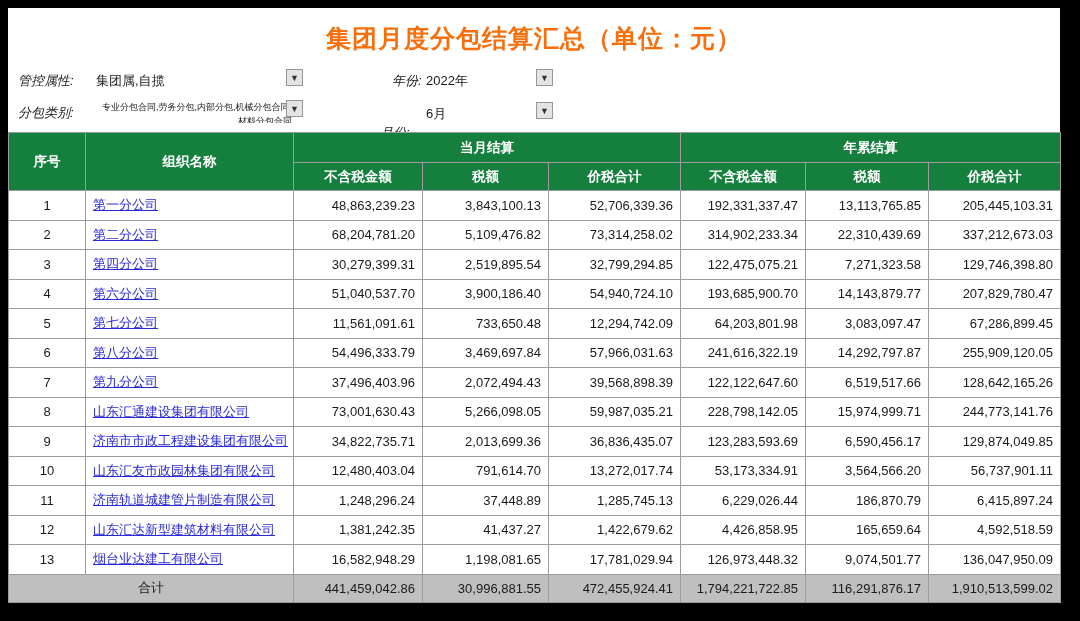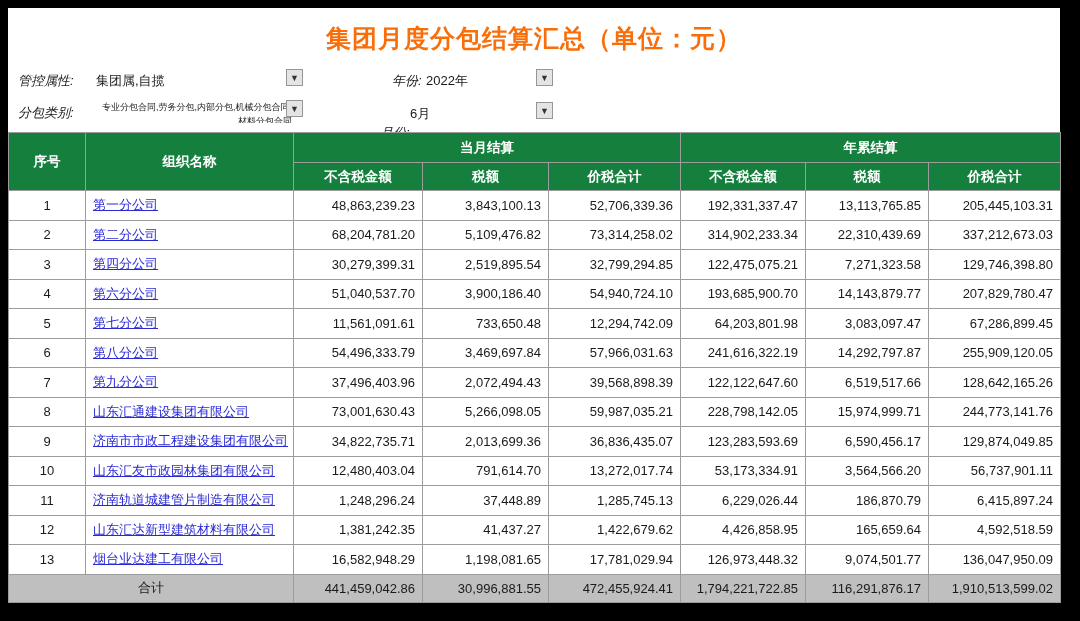--- a/index.html
+++ b/index.html
@@ -79,21 +79,21 @@
   </div>
 
 
   <div class="flabel" style="left:10px;top:96px;">分包类别:</div>
   <div class="fvalue-small" style="left:88px;top:92px;">专业分包合同,劳务分包,内部分包,机械分包合同,材料分包合同</div>
   <div class="dd" style="left:278px;top:92px;">
     <span>▼</span>
   </div>
 
   <div class="flabel" style="left:372px;top:97px;margin-top:19px;">月份:</div>
-  <div class="fvalue" style="left:402px;top:97px;">6月</div>
+  <div class="fvalue" style="left:418px;top:97px;">6月</div>
   <div class="dd" style="left:528px;top:94px;">
     <span>▼</span>
   </div>
 
   <table class="report">
     <colgroup>
       <col style="width:77px">
         <col style="width:208px">
       <col style="width:129px">
         <col style="width:126px">

